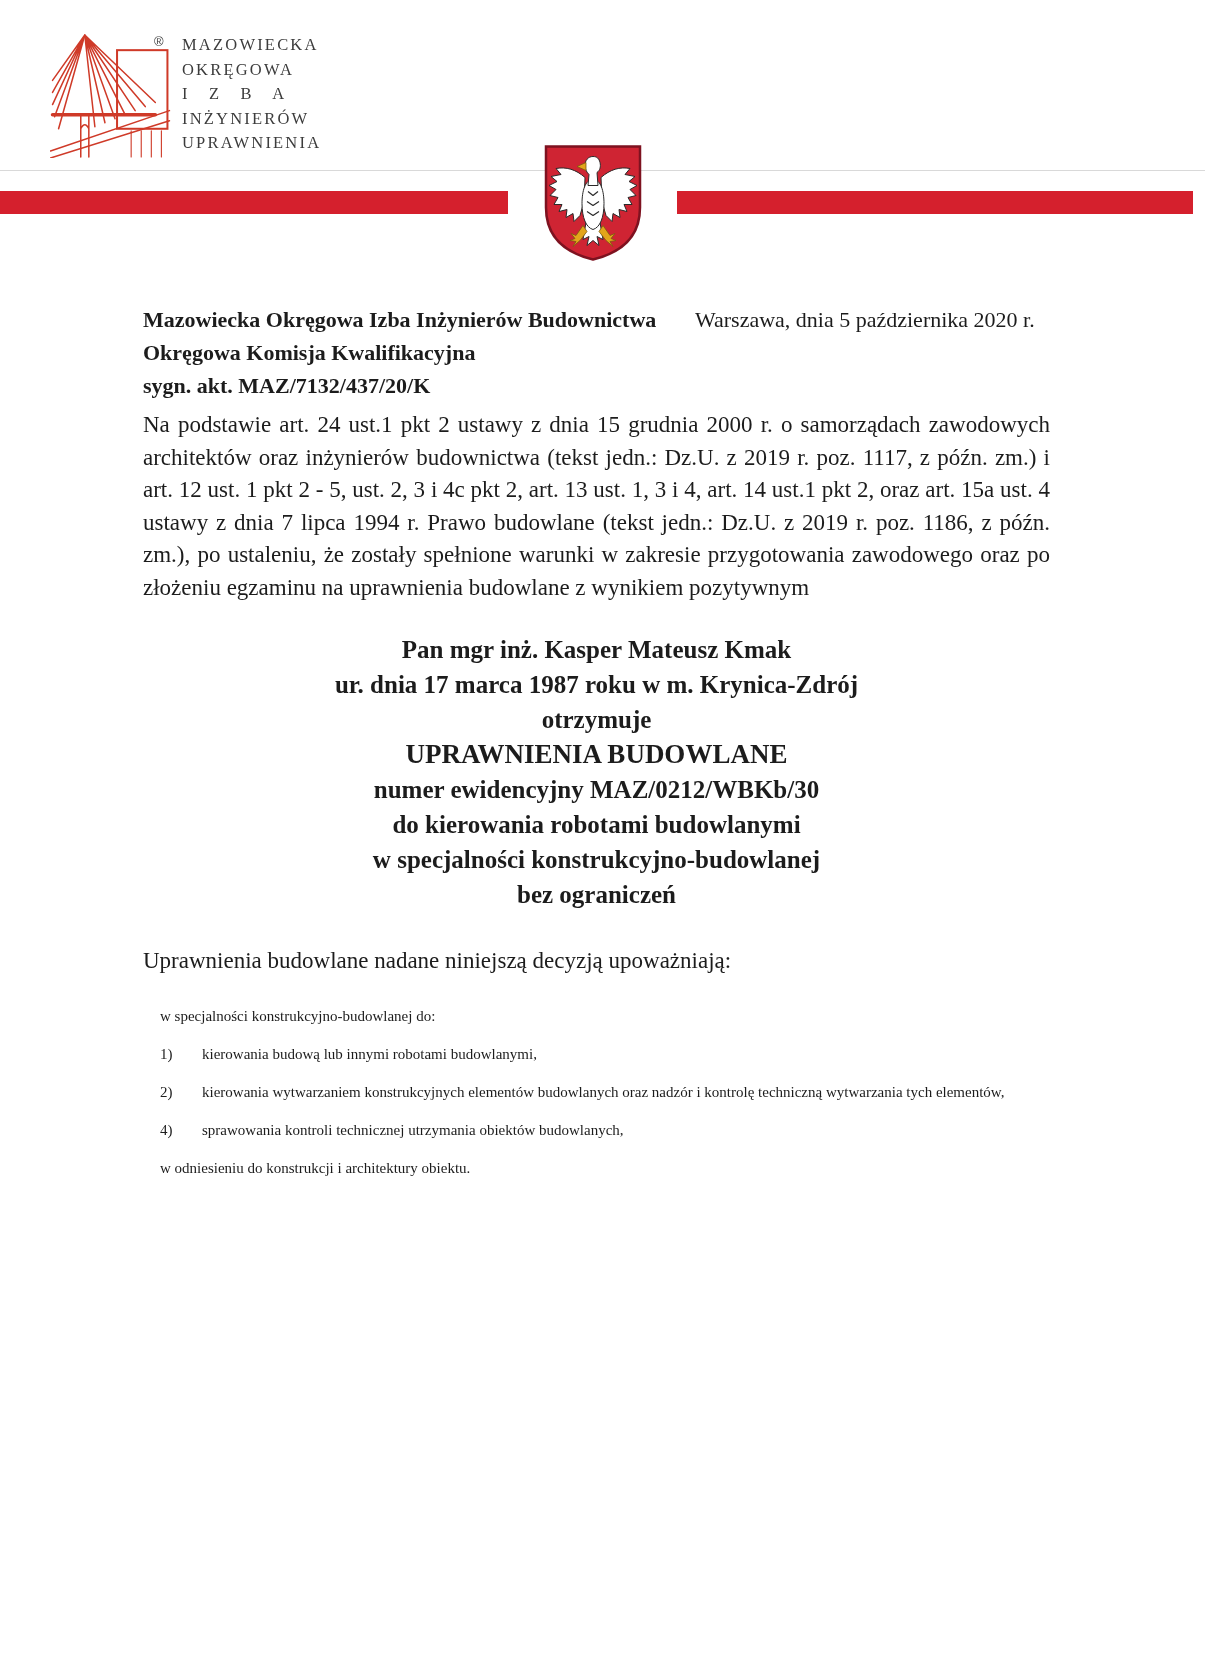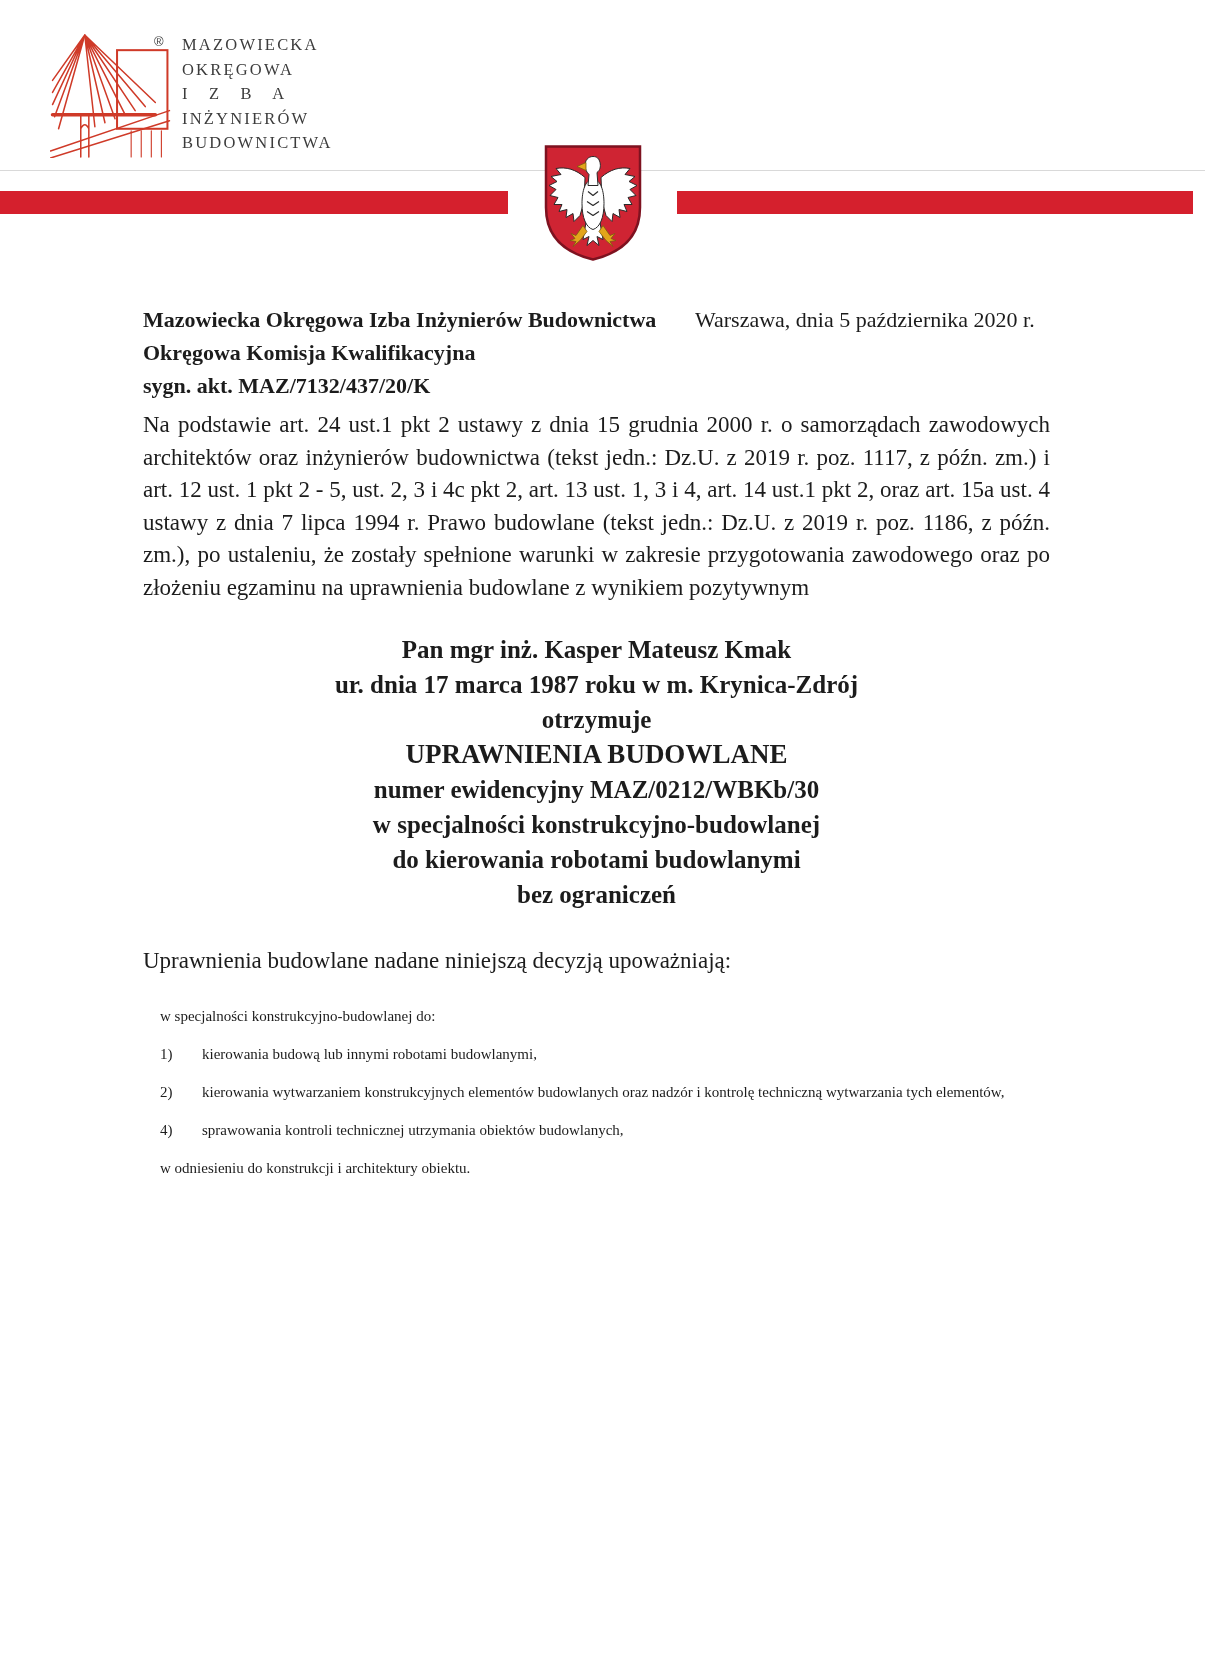--- a/index.html
+++ b/index.html
@@ -69,21 +69,21 @@
 
         <path d="M80 100 V126 M90 100 V126 M100 100 V126 M110 100 V126" stroke-width="1.1"></path>
       </g>
     </svg>
     <span class="reg-mark">®</span>
     <div class="logo-text">
       <div>MAZOWIECKA</div>
       <div>OKRĘGOWA</div>
       <div class="izba">I Z B A</div>
       <div>INŻYNIERÓW</div>
-      <div>BUDOWNICTWA</div>
+      <div>UPRAWNIENIA</div>
     </div>
   </div>
 
   <div class="faint-rule"></div>
   <div class="bar bar-left"></div>
   <div class="bar bar-right"></div>
 
   <div class="shield">
     <svg width="102" height="120" viewBox="0 0 102 119">
 
@@ -126,22 +126,22 @@
 
     <div class="center-block recipient">
       <div>Pan mgr inż. Kasper Mateusz Kmak</div>
       <div>ur. dnia 17 marca 1987 roku w m. Krynica-Zdrój</div>
       <div>otrzymuje</div>
     </div>
 
     <div class="center-block grant">
       <div class="grant-heading">UPRAWNIENIA BUDOWLANE</div>
       <div>numer ewidencyjny MAZ/0212/WBKb/30</div>
+      <div>do kierowania robotami budowlanymi</div>
       <div>w specjalności konstrukcyjno-budowlanej</div>
-      <div>do kierowania robotami budowlanymi</div>
       <div>bez ograniczeń</div>
     </div>
 
     <p class="intro">Uprawnienia budowlane nadane niniejszą decyzją upoważniają:</p>
 
     <div class="scope">
       <div>w specjalności konstrukcyjno-budowlanej do:</div>
 
       <div class="scope-item">
         <span class="num">1)</span><span>kierowania budową lub innymi robotami budowlanymi,</span>

